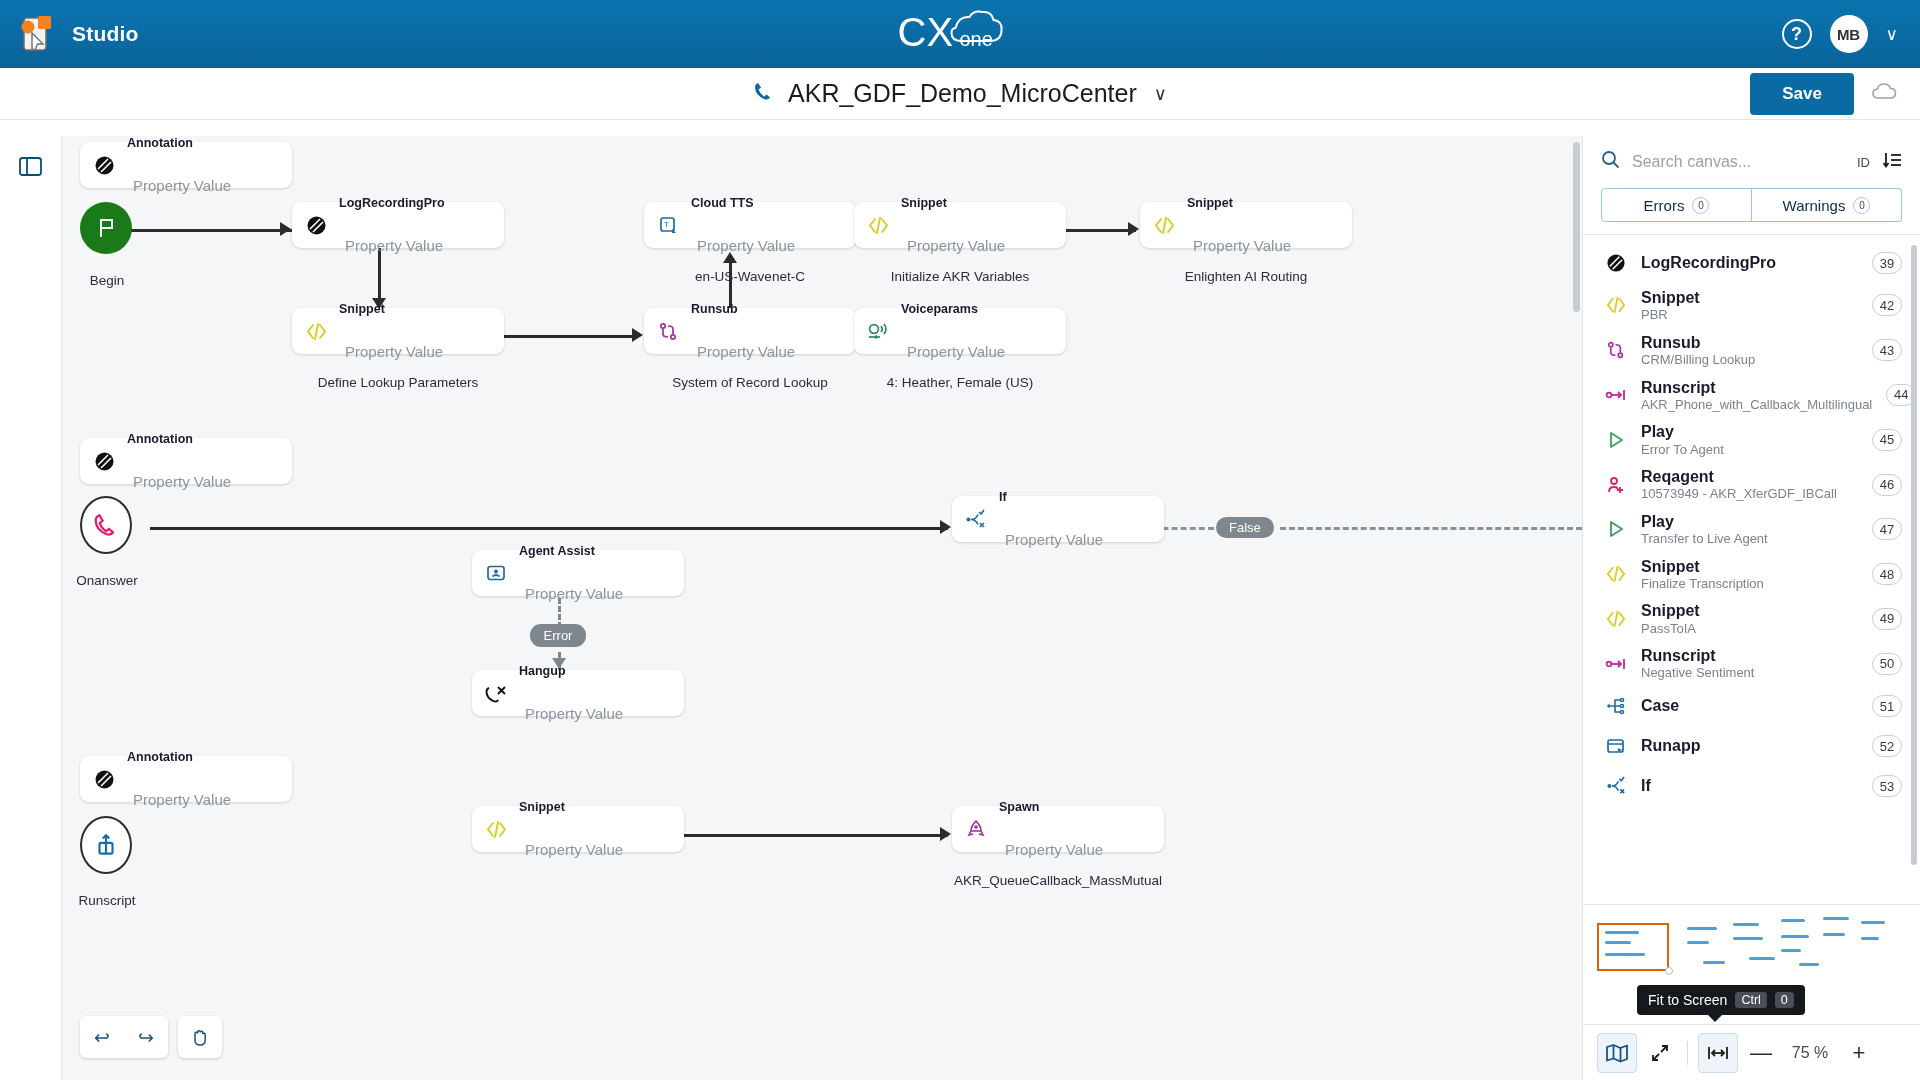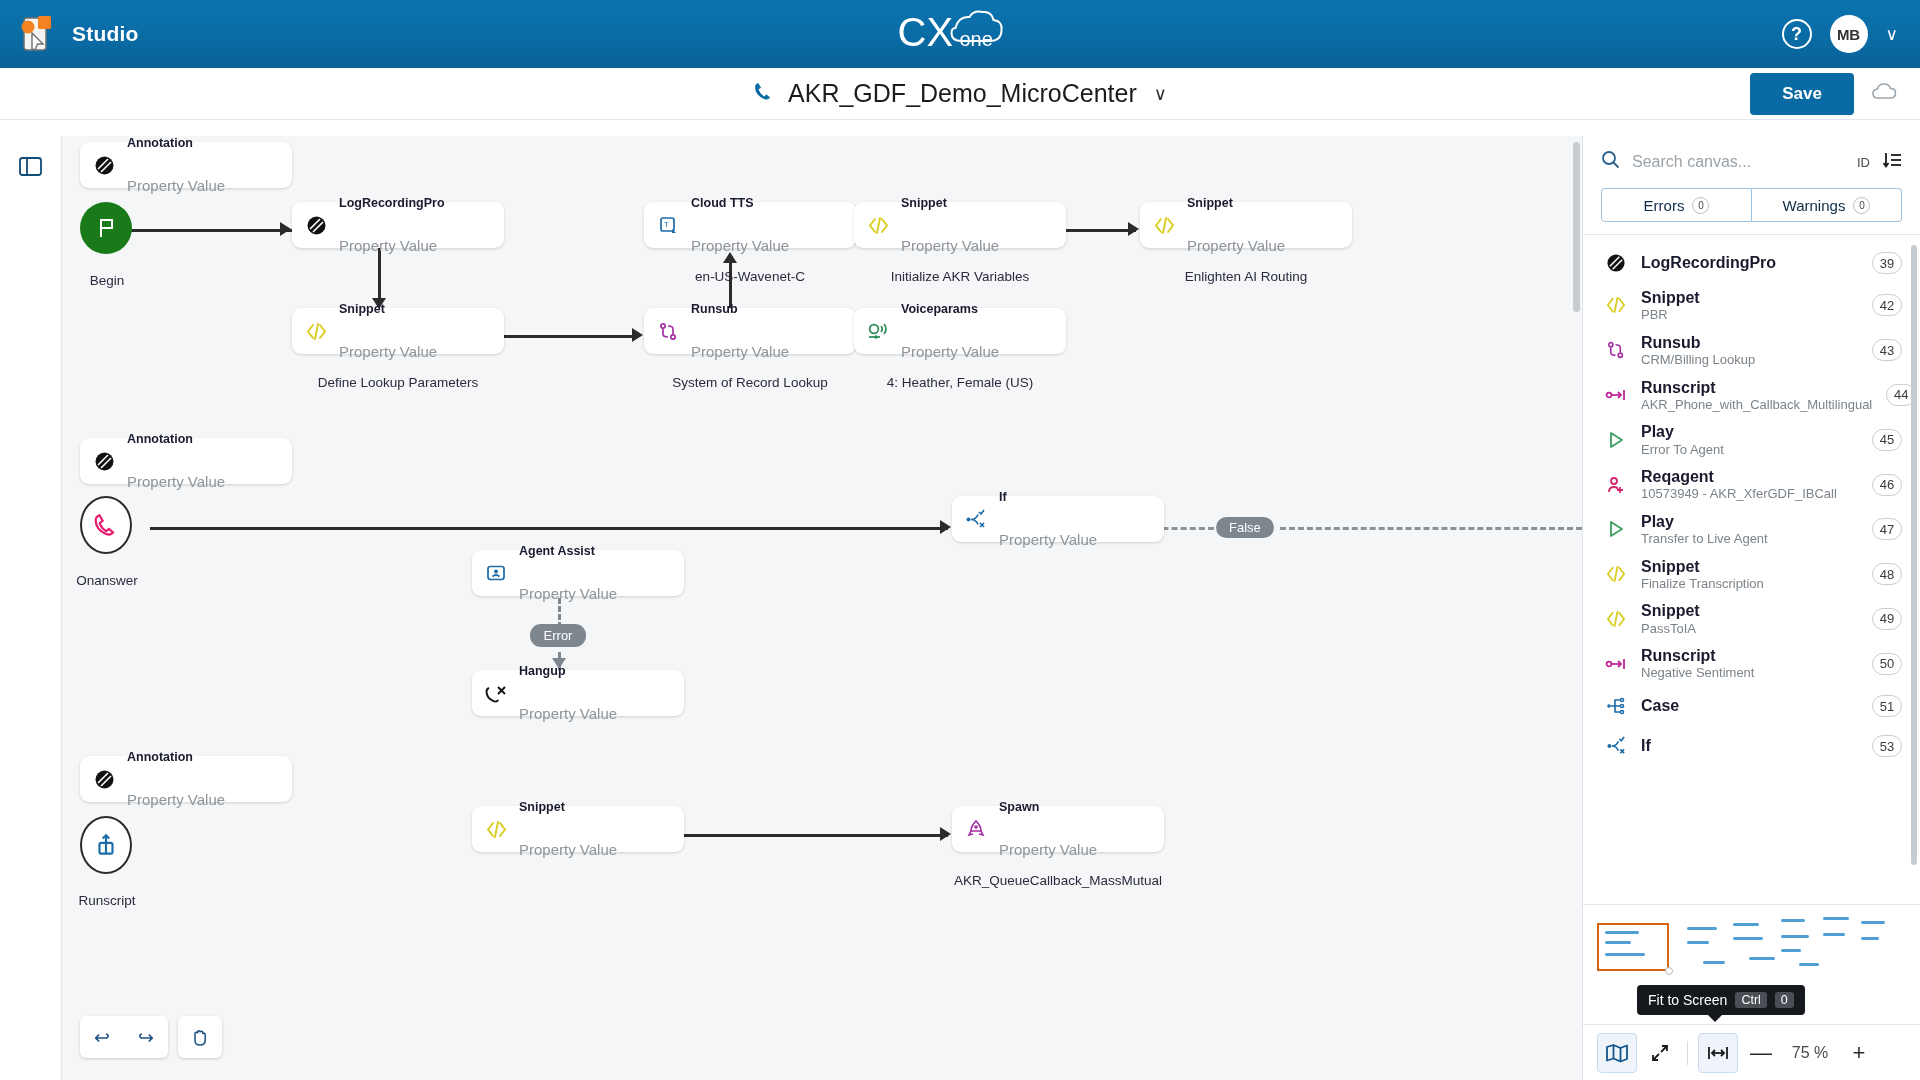--- a/index.html
+++ b/index.html
@@ -83,21 +83,21 @@
 
   
   .node {
     position: absolute; background: #fff; border-radius: 9px;
     box-shadow: 0 1px 3px rgba(0,0,0,.16); display: flex; align-items: center;
     padding: 0 12px; gap: 11px; cursor: pointer;
   }
   .node-ico { width: 24px; height: 24px; flex: 0 0 24px; display:flex; align-items:center; justify-content:center; }
   .node-txt { display: flex; flex-direction: column; line-height: 1.18; gap: 26px; }
   .node-name { font-size: 12.5px; font-weight: bold; color: #1b1b2f; }
-  .node-prop { font-size: 15px; color: #8d949b; }
+  .node-prop { font-size: 15px; color: #8d949b; margin-left: 6px; }
   .node-caption {
     position: absolute; font-size: 13.5px; color: #2b2b3d; text-align: center;
     white-space: nowrap;
     margin-top: 13px;
   }
 
   
   .round-node {
     position: absolute; border-radius: 50%;
     display: flex; align-items: center; justify-content: center; cursor: pointer;
@@ -787,20 +787,33 @@
           <circle cx="16" cy="10" r="1.6" fill="none" stroke="#1b6ca8" stroke-width="1.5"></circle>
           <circle cx="16" cy="16" r="1.6" fill="none" stroke="#1b6ca8" stroke-width="1.5"></circle>
         </svg>
         </span>
       <span class="li-txt">
         <span class="li-name">Case</span>
       </span>
       <span class="li-badge">51</span>
     </div>
 
+    <div class="list-item">
+      <span class="li-ico">
+        <svg width="20" height="20" viewBox="0 0 20 20">
+          <rect x="2" y="4" width="15" height="12" rx="2" fill="none" stroke="#1b6ca8" stroke-width="1.7"></rect>
+          <line x1="2" y1="8" x2="17" y2="8" stroke="#1b6ca8" stroke-width="1.5"></line>
+          <path d="M12 12 L16 14 L12 16 Z" fill="#1b6ca8"></path>
+        </svg>
+        </span>
+      <span class="li-txt">
+        <span class="li-name">Runapp</span>
+      </span>
+      <span class="li-badge">52</span>
+    </div>
 
     <div class="list-item">
       <span class="li-ico">
         <svg width="21" height="20" viewBox="0 0 22 21">
           <circle cx="3.5" cy="10.5" r="2" fill="#1b6ca8"></circle>
           <path d="M6 10.5 q5 0 7 -5 M6 10.5 q5 0 7 5" fill="none" stroke="#1b6ca8" stroke-width="1.6"></path>
           <path d="M14 3 l2 2 l3 -4" fill="none" stroke="#1b6ca8" stroke-width="1.7"></path>
           <path d="M15 14 l4 4 M19 14 l-4 4" stroke="#1b6ca8" stroke-width="1.7"></path>
         </svg>
         </span>

